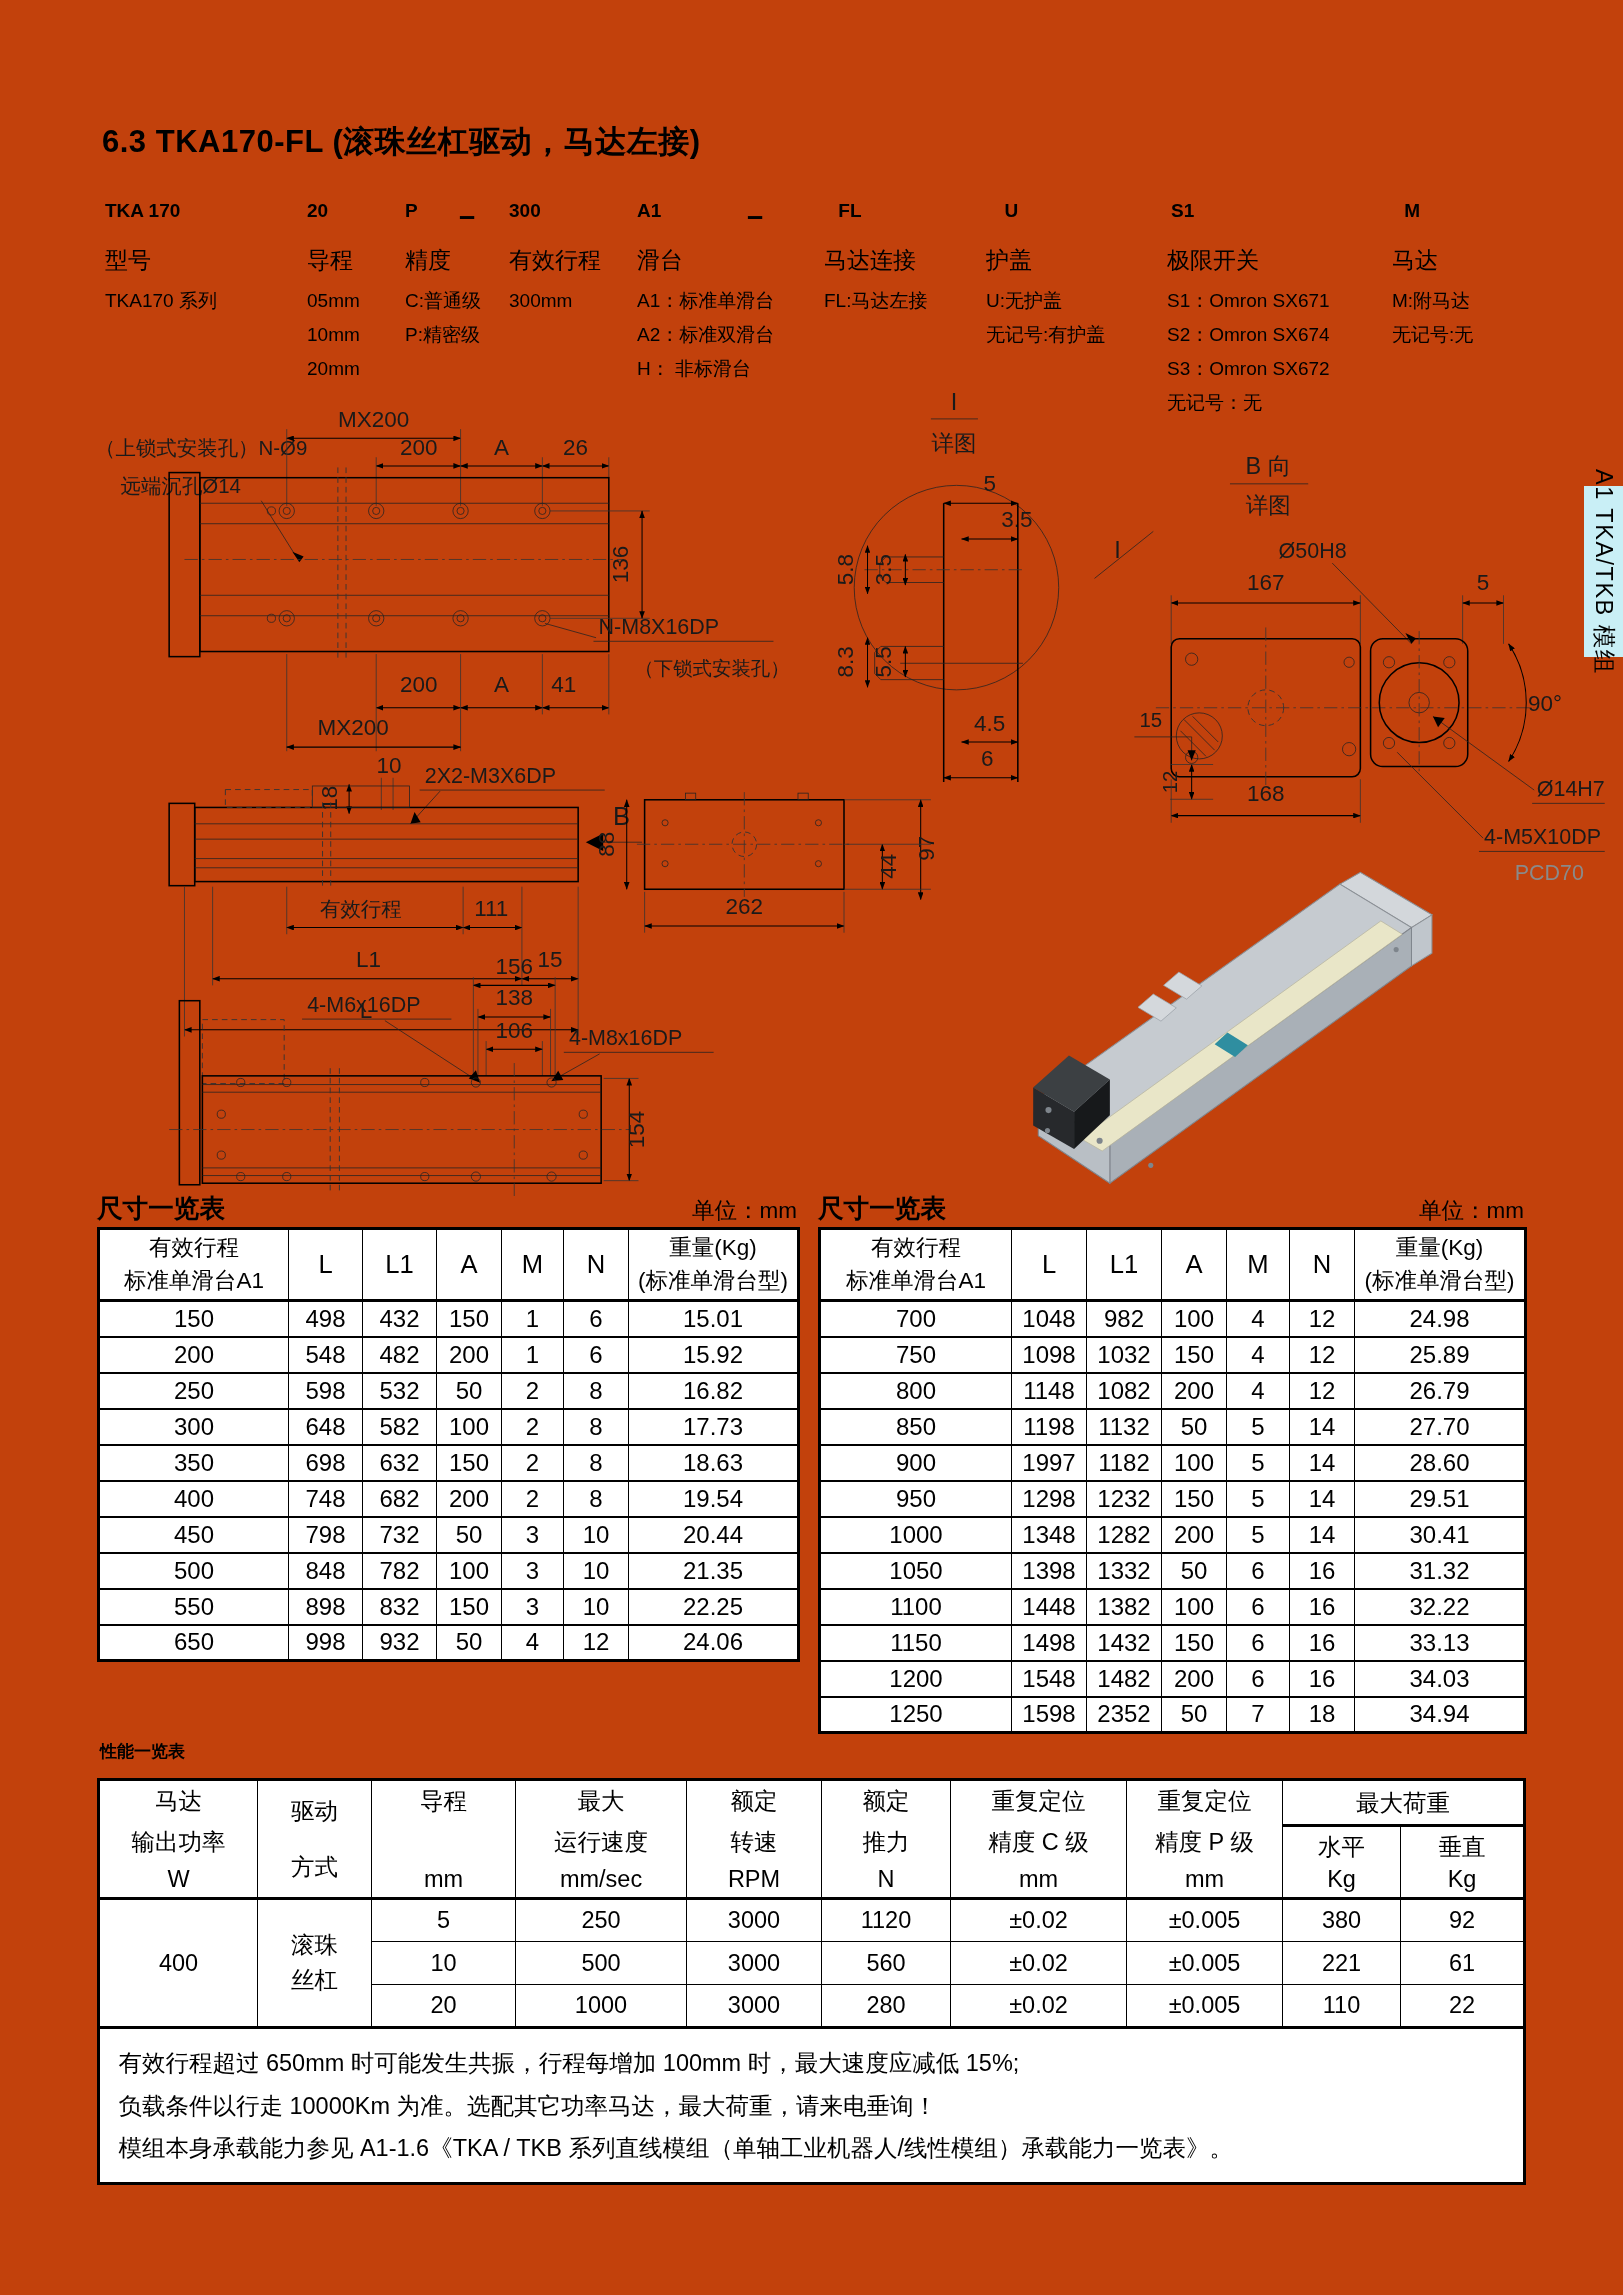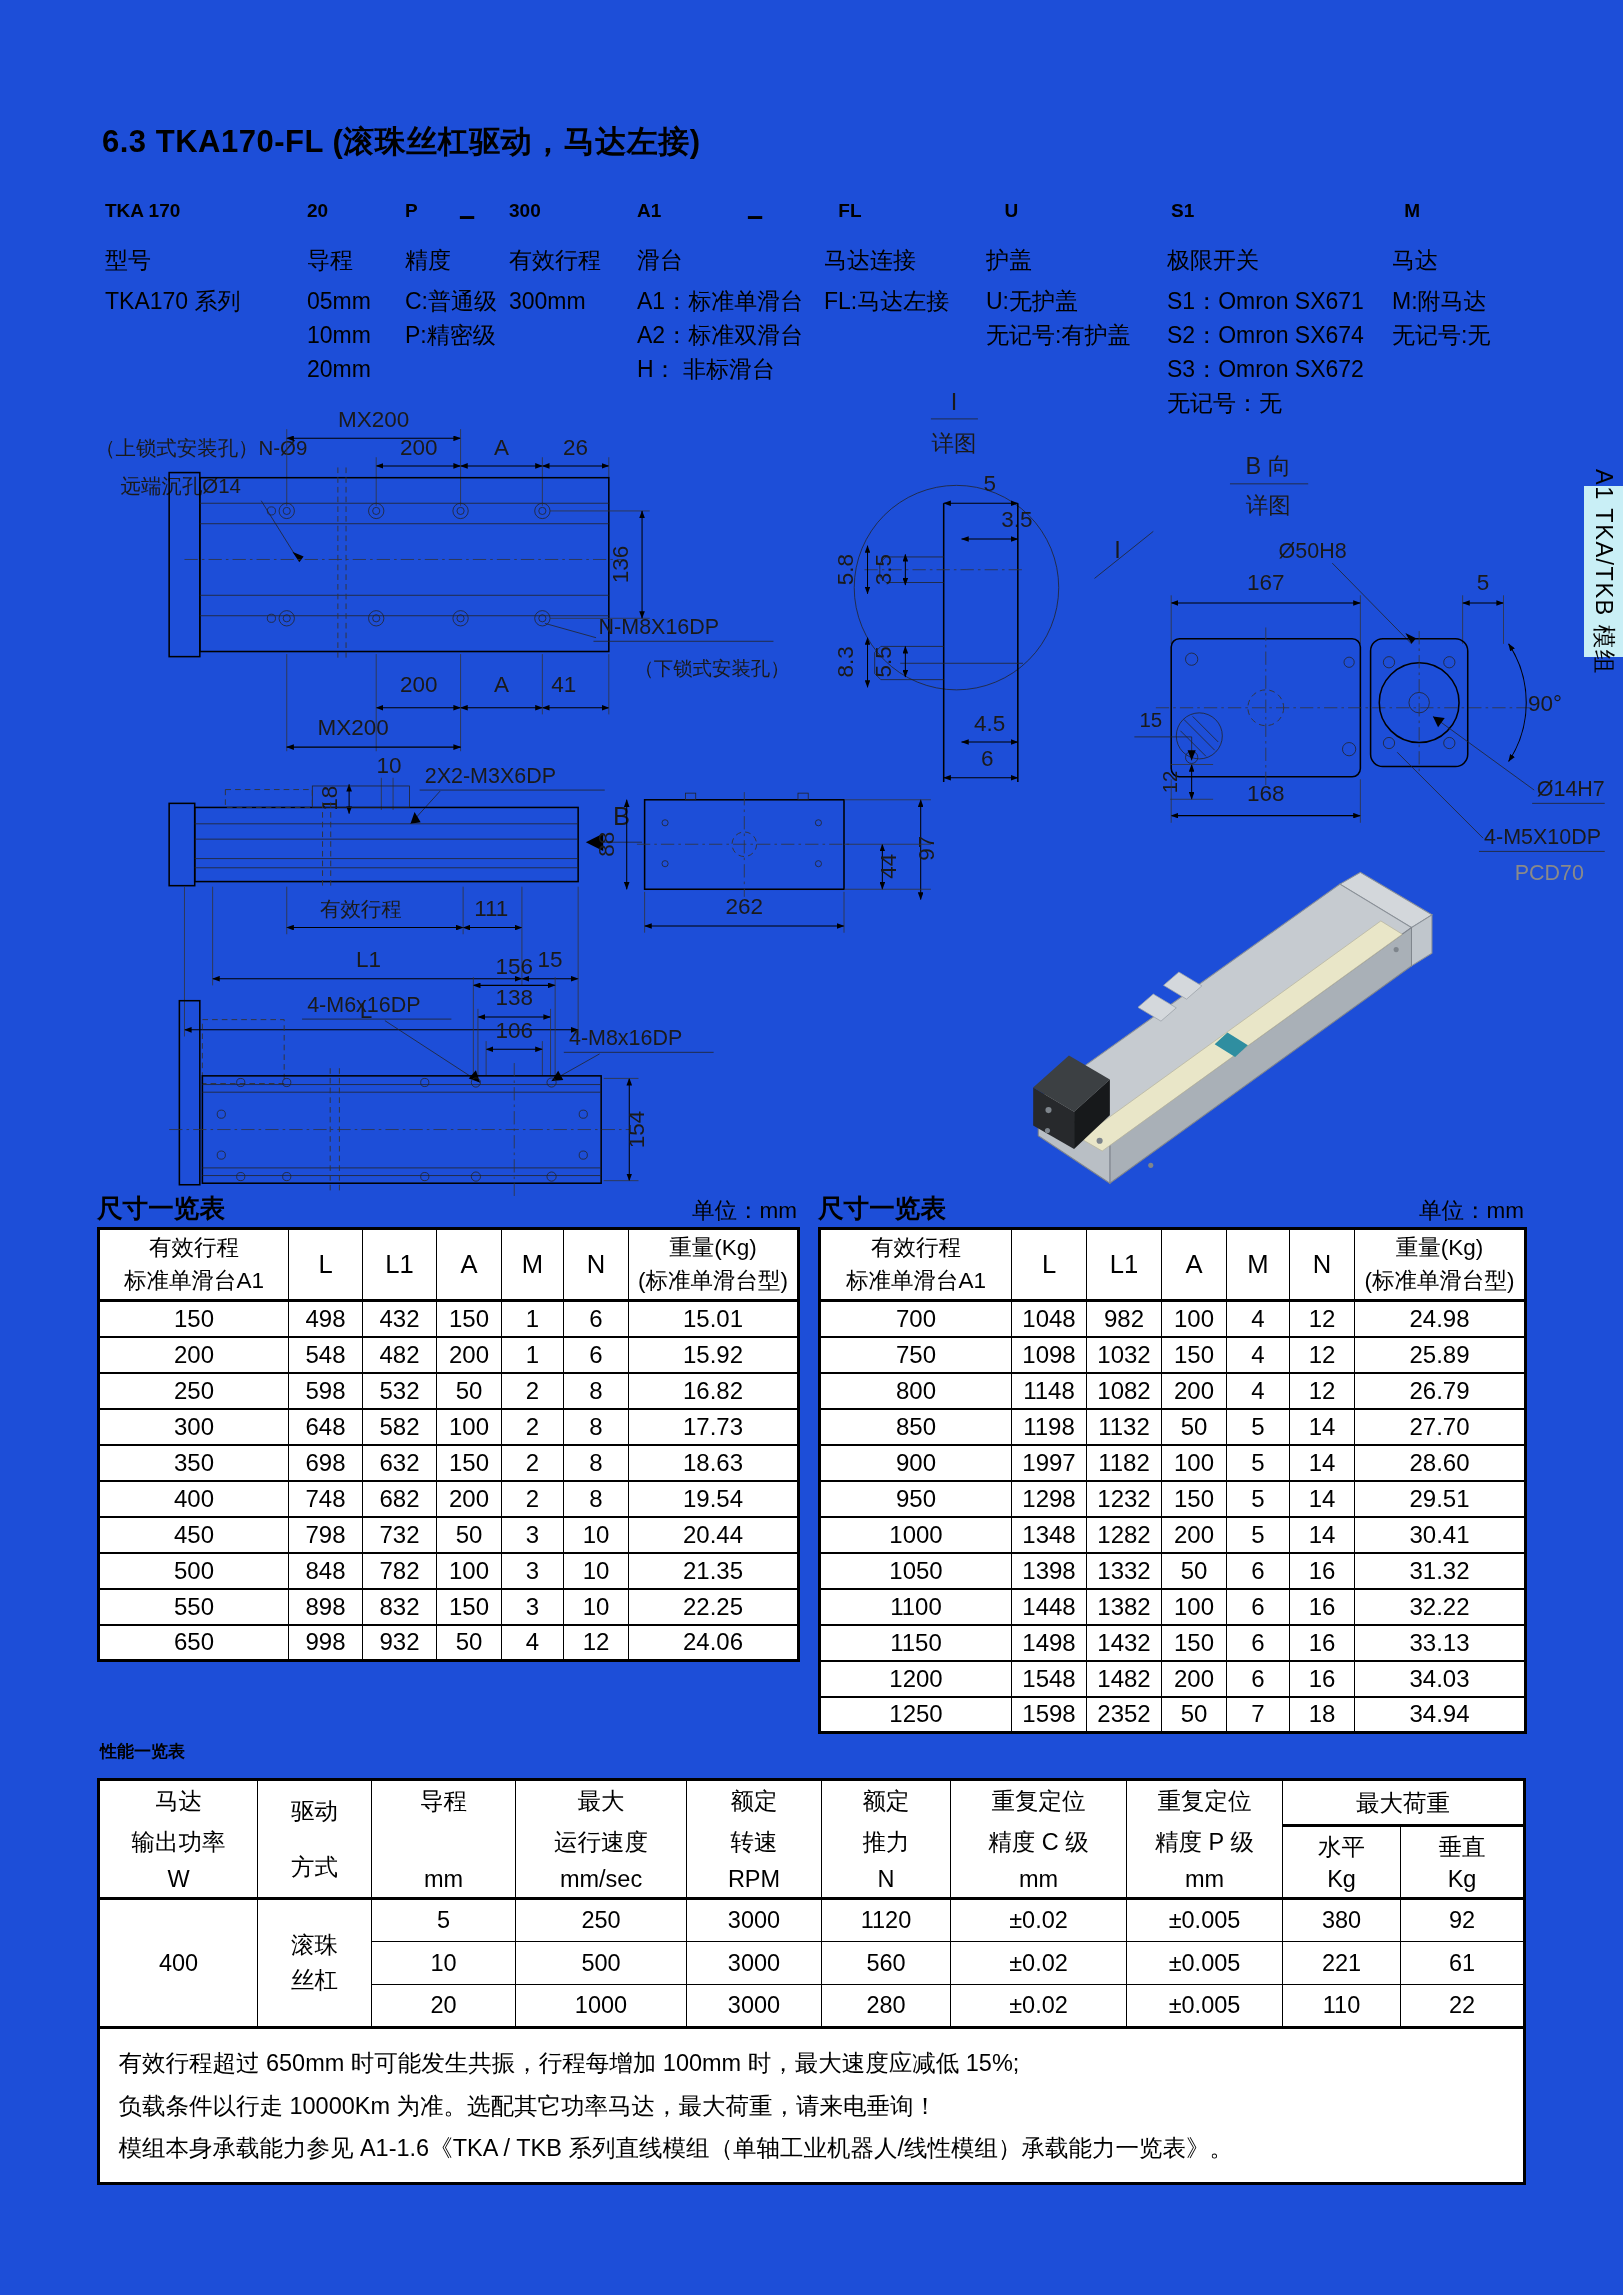--- a/index.html
+++ b/index.html
@@ -1,28 +1,28 @@
 <!DOCTYPE html>
 <html style="font-size:8.2px"><head>
 <meta charset="utf-8">
 <style>
   * { box-sizing: border-box; margin:0; padding:0; }
   html,body { background:#fff; }
   #page {
-    position:relative; width:1624px; height:2295px; background:#1d4ed8;
+    position:relative; width:1624px; height:2295px; background:#c2410c;
     font-family:"Liberation Sans","DejaVu Sans",sans-serif; color:#000; overflow:hidden;
   }
   .abs { position:absolute; }
   
   #page-title { left:102px; top:121px; font-size:31px; font-weight:bold; letter-spacing:0.5px; }
   
   .ocol { top:200px; }
   .ocol .code { font-size:19px; font-weight:bold; height:45px; white-space:nowrap; }
   .ocol .olabel { font-size:23px; height:39px; white-space:nowrap; }
-  .ocol .opt { font-size:23px; line-height:34px; white-space:nowrap; }
+  .ocol .opt { font-size:19px; line-height:34px; white-space:nowrap; }
   .odash { top:200px; font-size:29px; font-weight:bold; }
   
   #side-tab {
     left:1584px; top:486px; width:39px; height:171px; background:#c9eff6;
     writing-mode:vertical-rl; text-orientation:sideways;
     display:flex; align-items:center; justify-content:center;
     font-size:23.5px; letter-spacing:1.5px; white-space:nowrap;
   }
   
   #drawings { left:82px; top:378px; }

